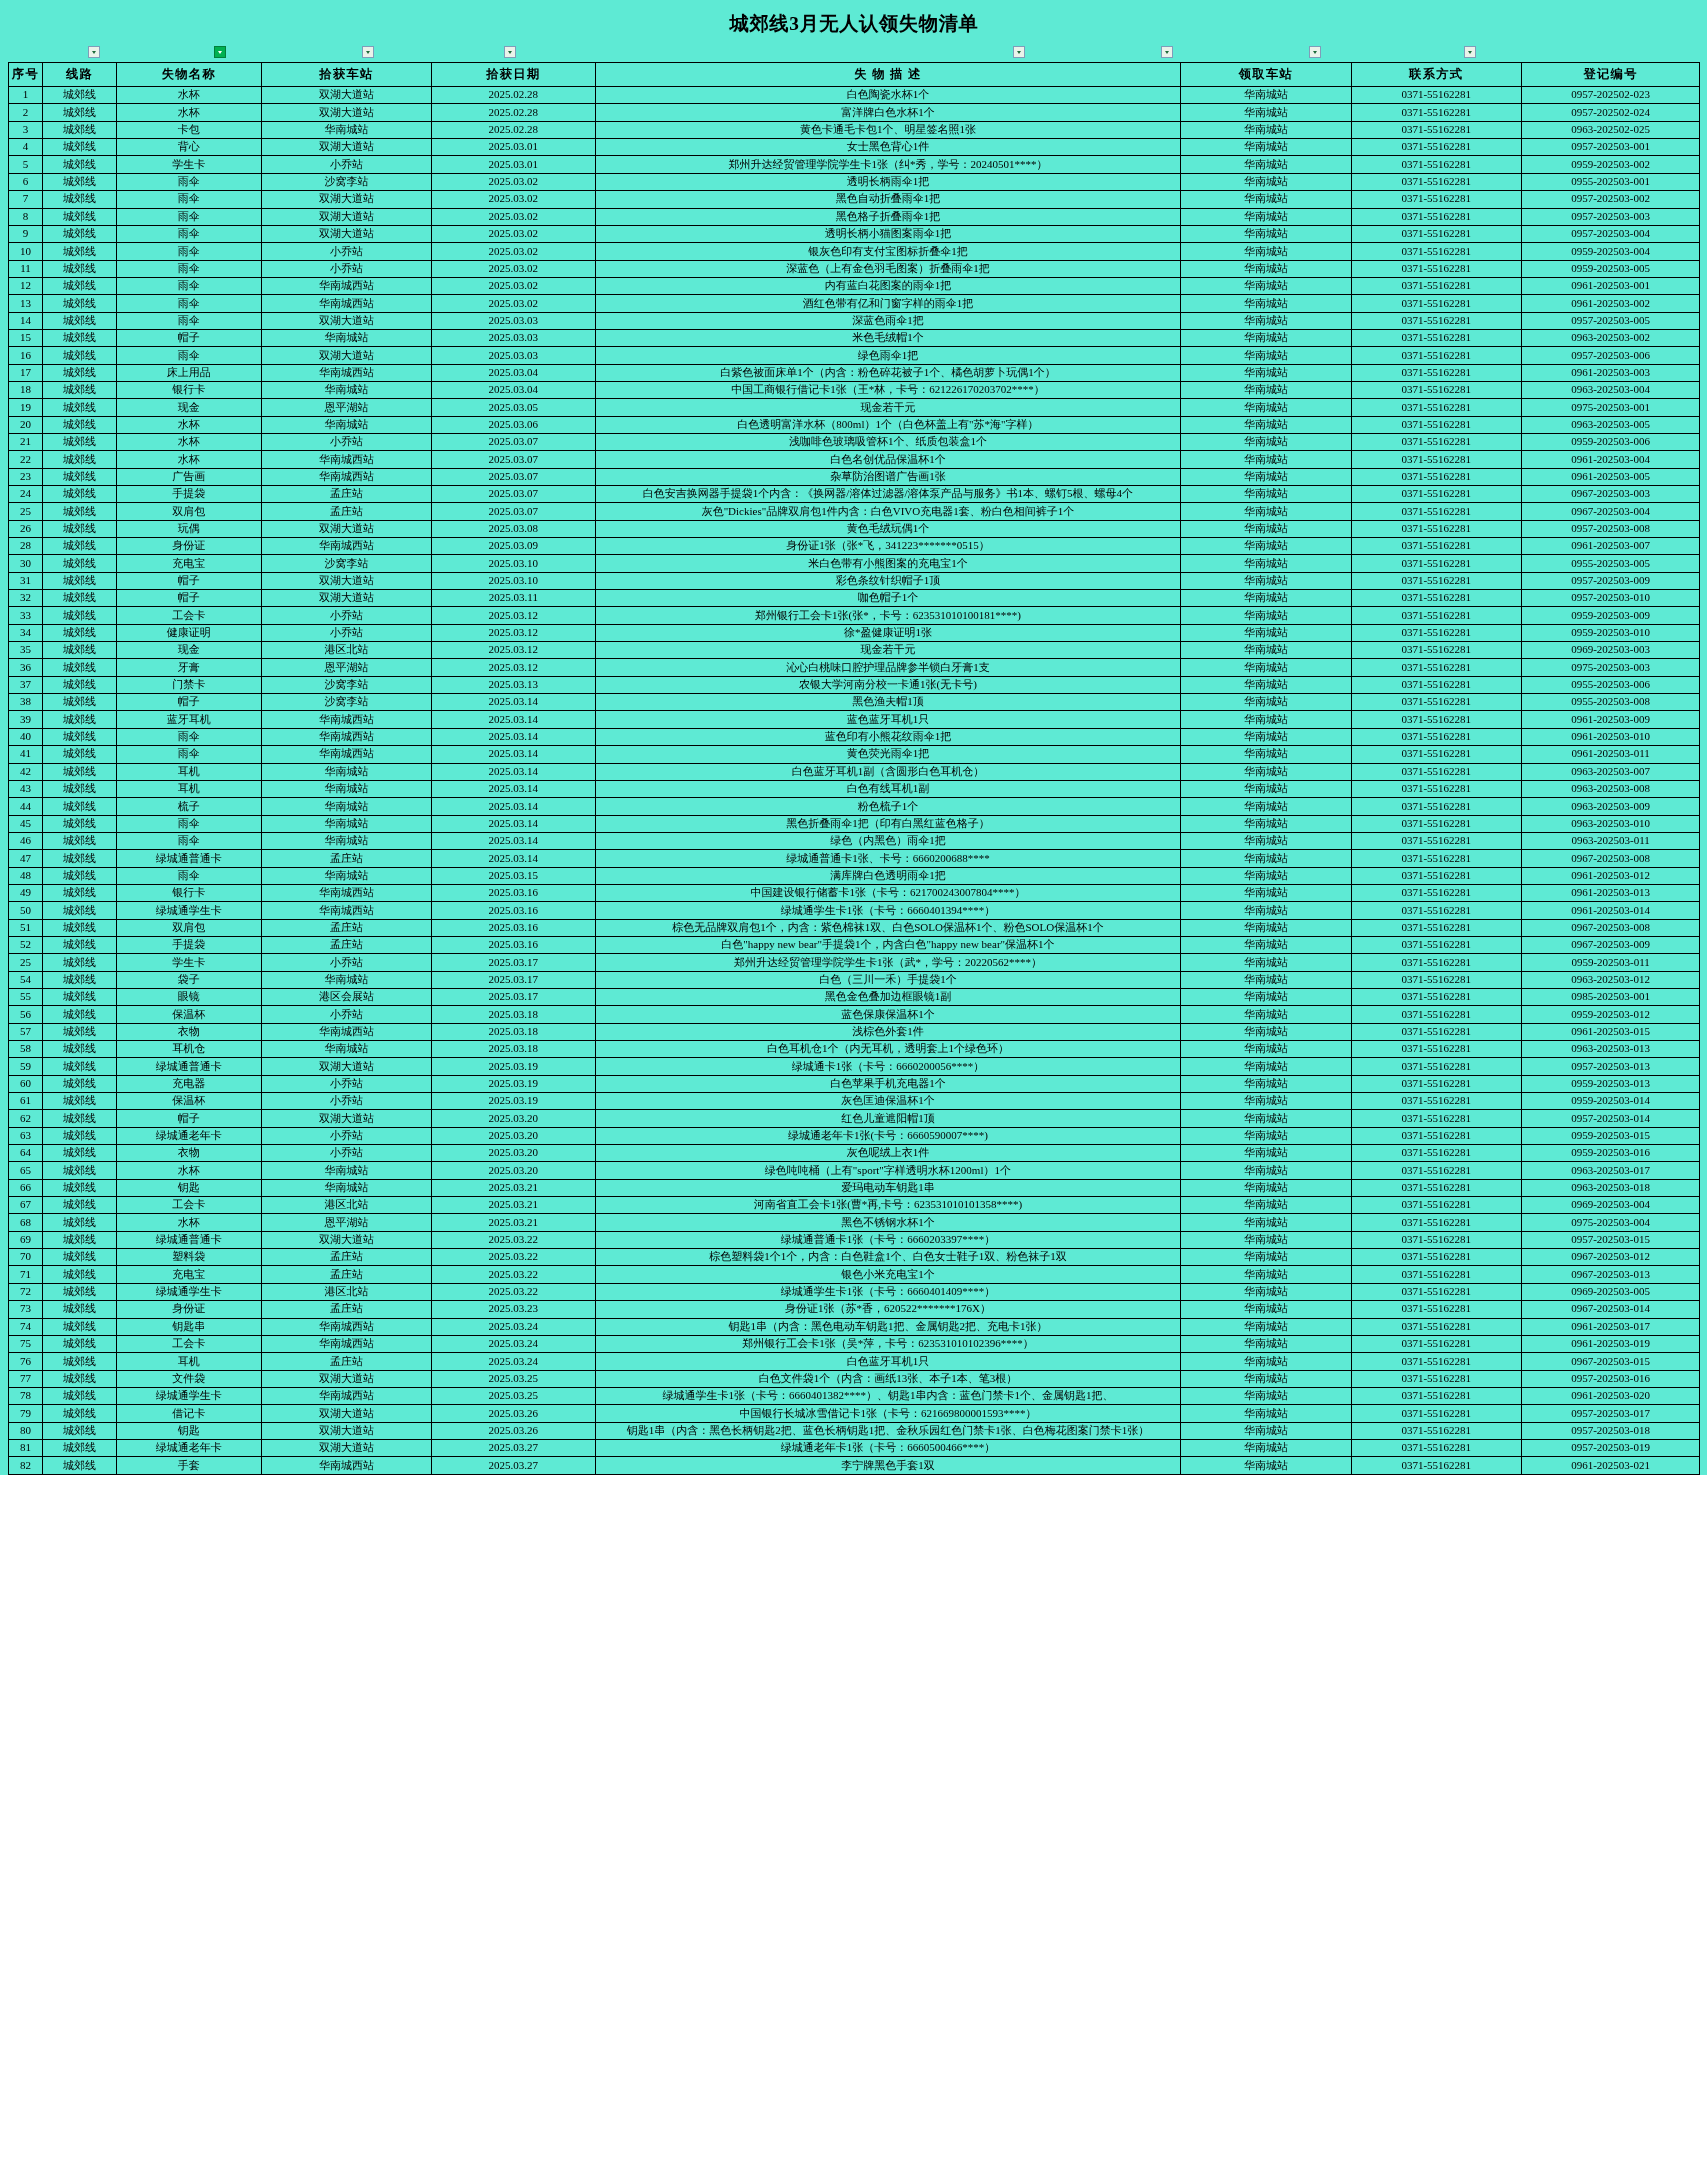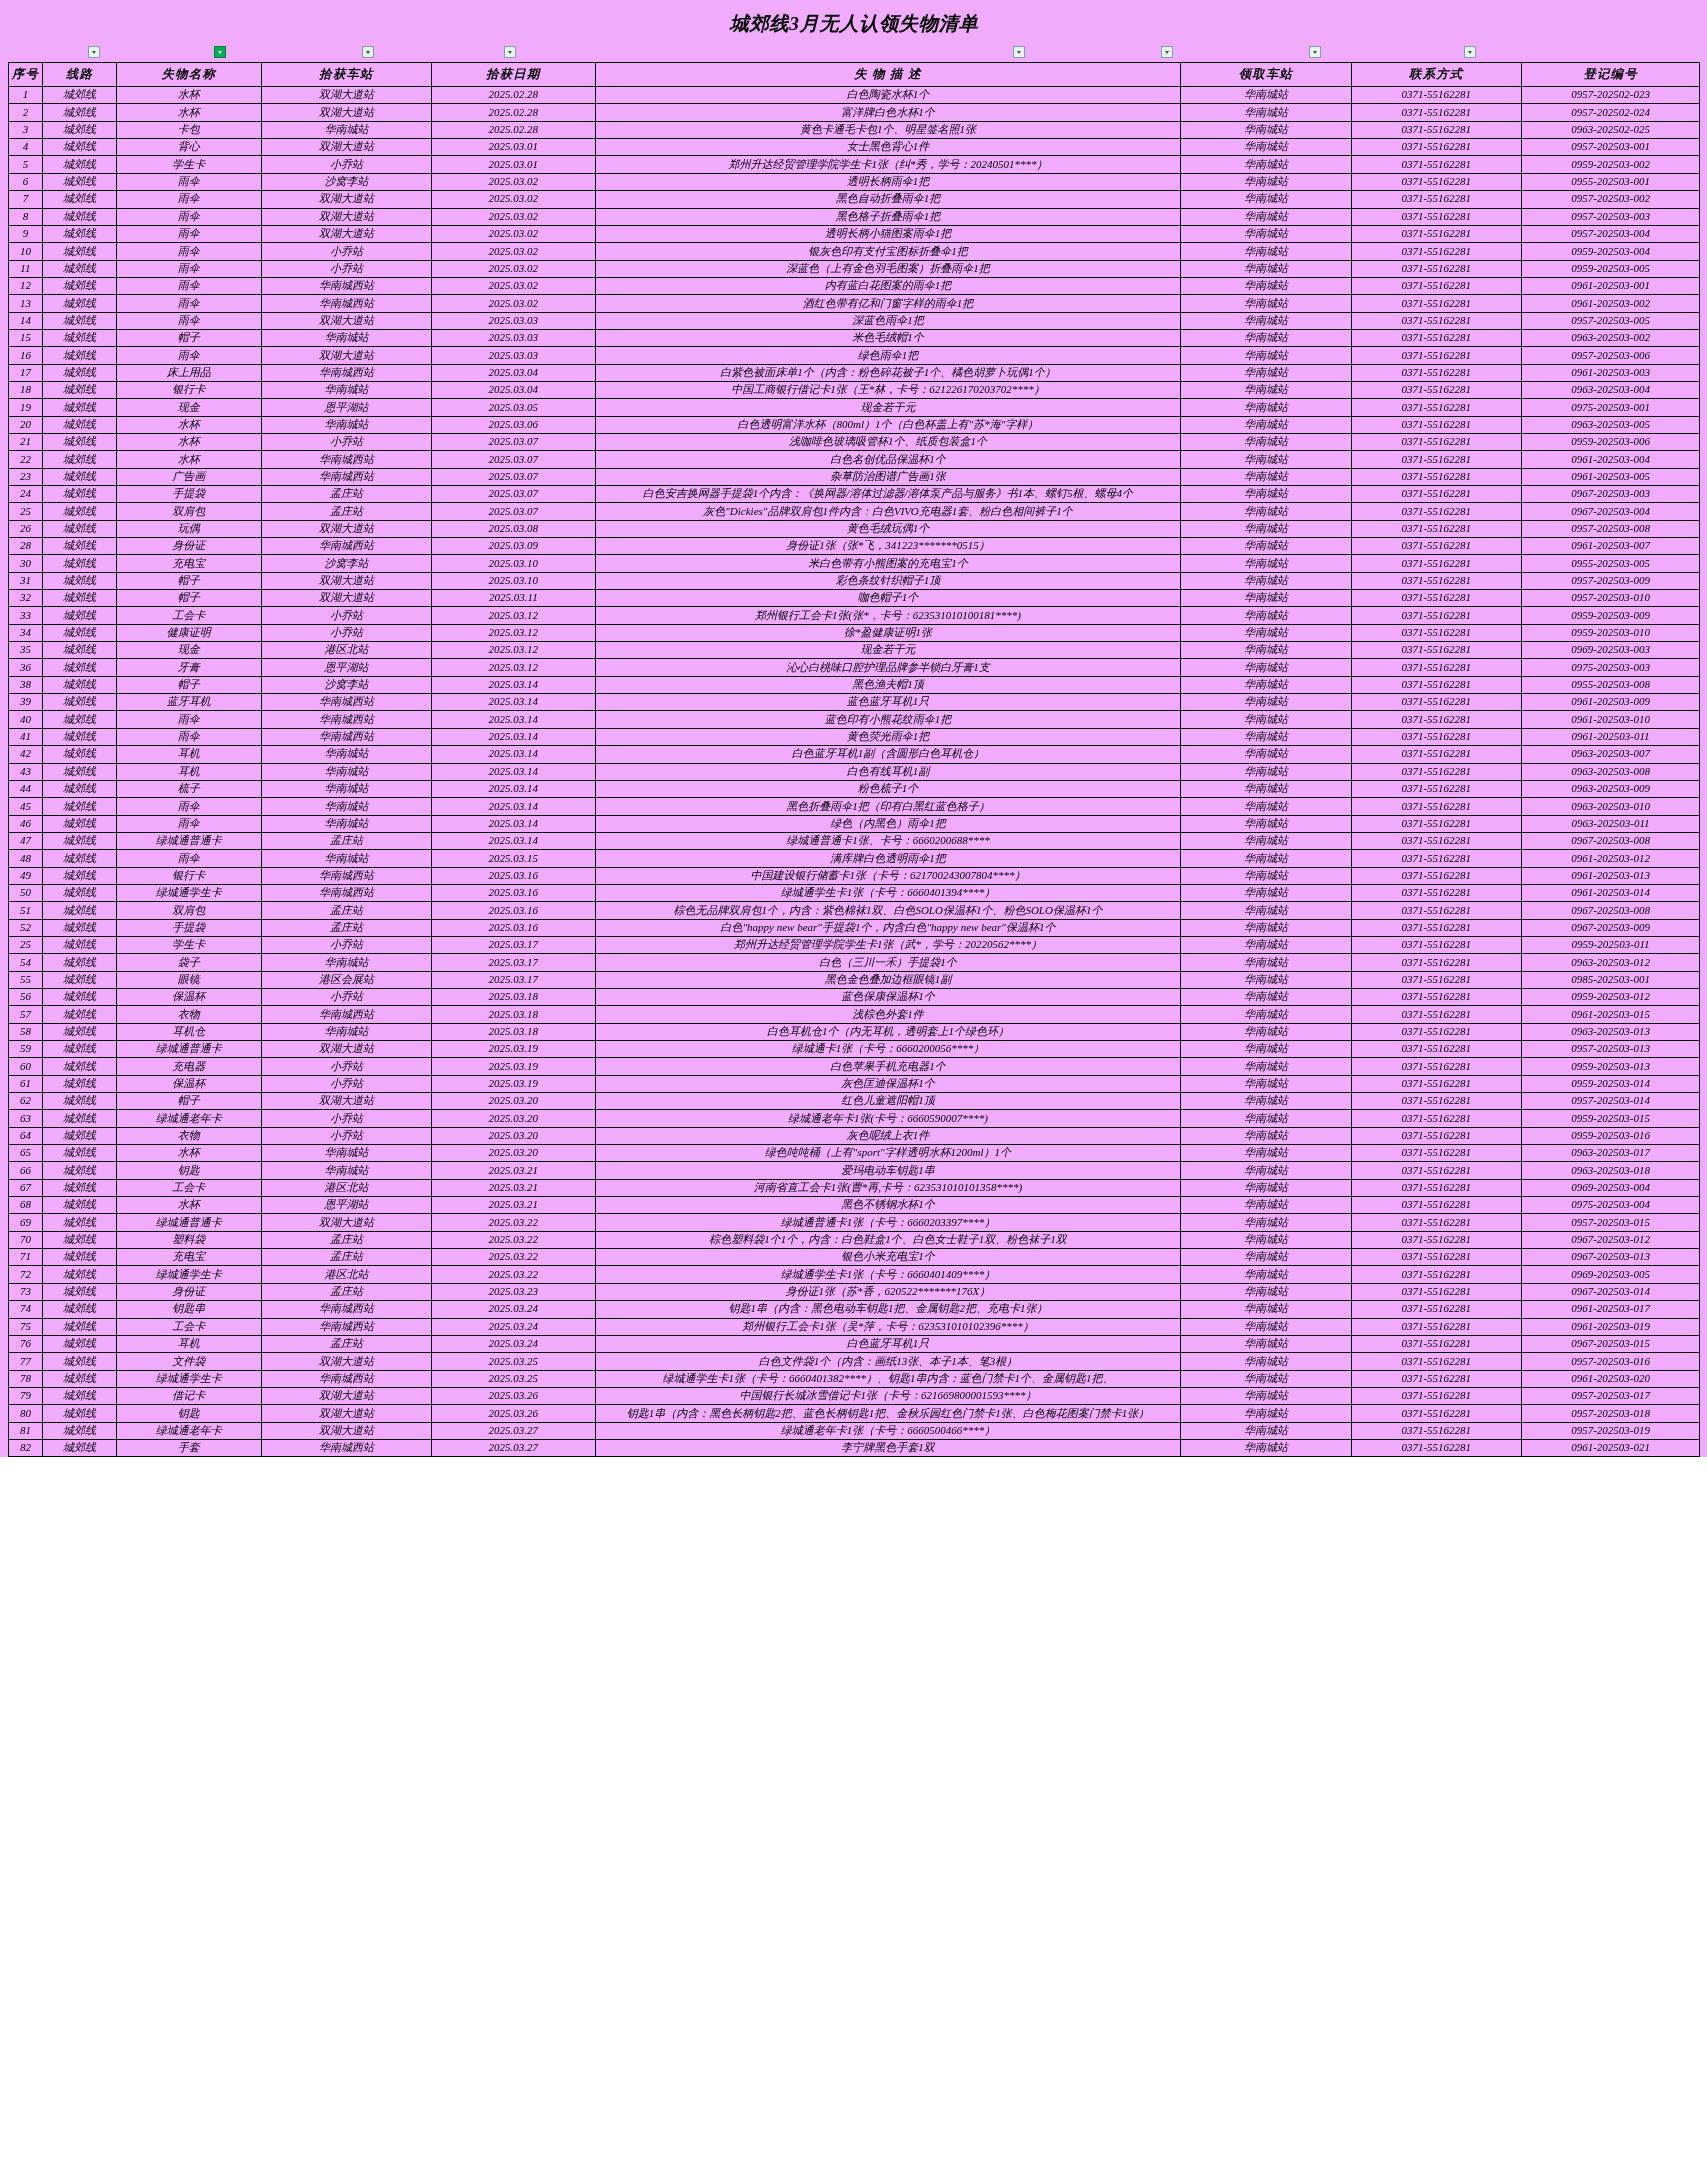--- a/index.html
+++ b/index.html
@@ -8,22 +8,21 @@
     background: #ffffff;
   }
   body {
     font-family: "Liberation Serif", "DejaVu Serif", serif;
     color: #000000;
   }
   .page {
     width: 1708px;
     box-sizing: border-box;
     padding: 6.4px 7.7px 0 7.7px;
-    background: #f0abfc;
-    font-style: italic;
+    background: #5eead4;
   }
   .doc-title {
     text-align: center;
     font-size: 19.3px;
     font-weight: bold;
     letter-spacing: 0.6px;
     padding: 3.9px 0 6.4px 0;
     font-family: "Liberation Serif", "DejaVu Serif", serif;
   }
   .filter-row {
@@ -532,20 +531,31 @@
           <td class="col-1">城郊线</td>
           <td class="col-2">牙膏</td>
           <td class="col-3">恩平湖站</td>
           <td class="col-4 num">2025.03.12</td>
           <td class="col-5 desc">沁心白桃味口腔护理品牌参半锁白牙膏1支</td>
           <td class="col-6">华南城站</td>
           <td class="col-7 num">0371-55162281</td>
           <td class="col-8 num">0975-202503-003</td>
         </tr>
         <tr>
+          <td class="col-0 num">37</td>
+          <td class="col-1">城郊线</td>
+          <td class="col-2">门禁卡</td>
+          <td class="col-3">沙窝李站</td>
+          <td class="col-4 num">2025.03.13</td>
+          <td class="col-5 desc">农银大学河南分校一卡通1张(无卡号)</td>
+          <td class="col-6">华南城站</td>
+          <td class="col-7 num">0371-55162281</td>
+          <td class="col-8 num">0955-202503-006</td>
+        </tr>
+        <tr>
           <td class="col-0 num">38</td>
           <td class="col-1">城郊线</td>
           <td class="col-2">帽子</td>
           <td class="col-3">沙窝李站</td>
           <td class="col-4 num">2025.03.14</td>
           <td class="col-5 desc">黑色渔夫帽1顶</td>
           <td class="col-6">华南城站</td>
           <td class="col-7 num">0371-55162281</td>
           <td class="col-8 num">0955-202503-008</td>
         </tr>

